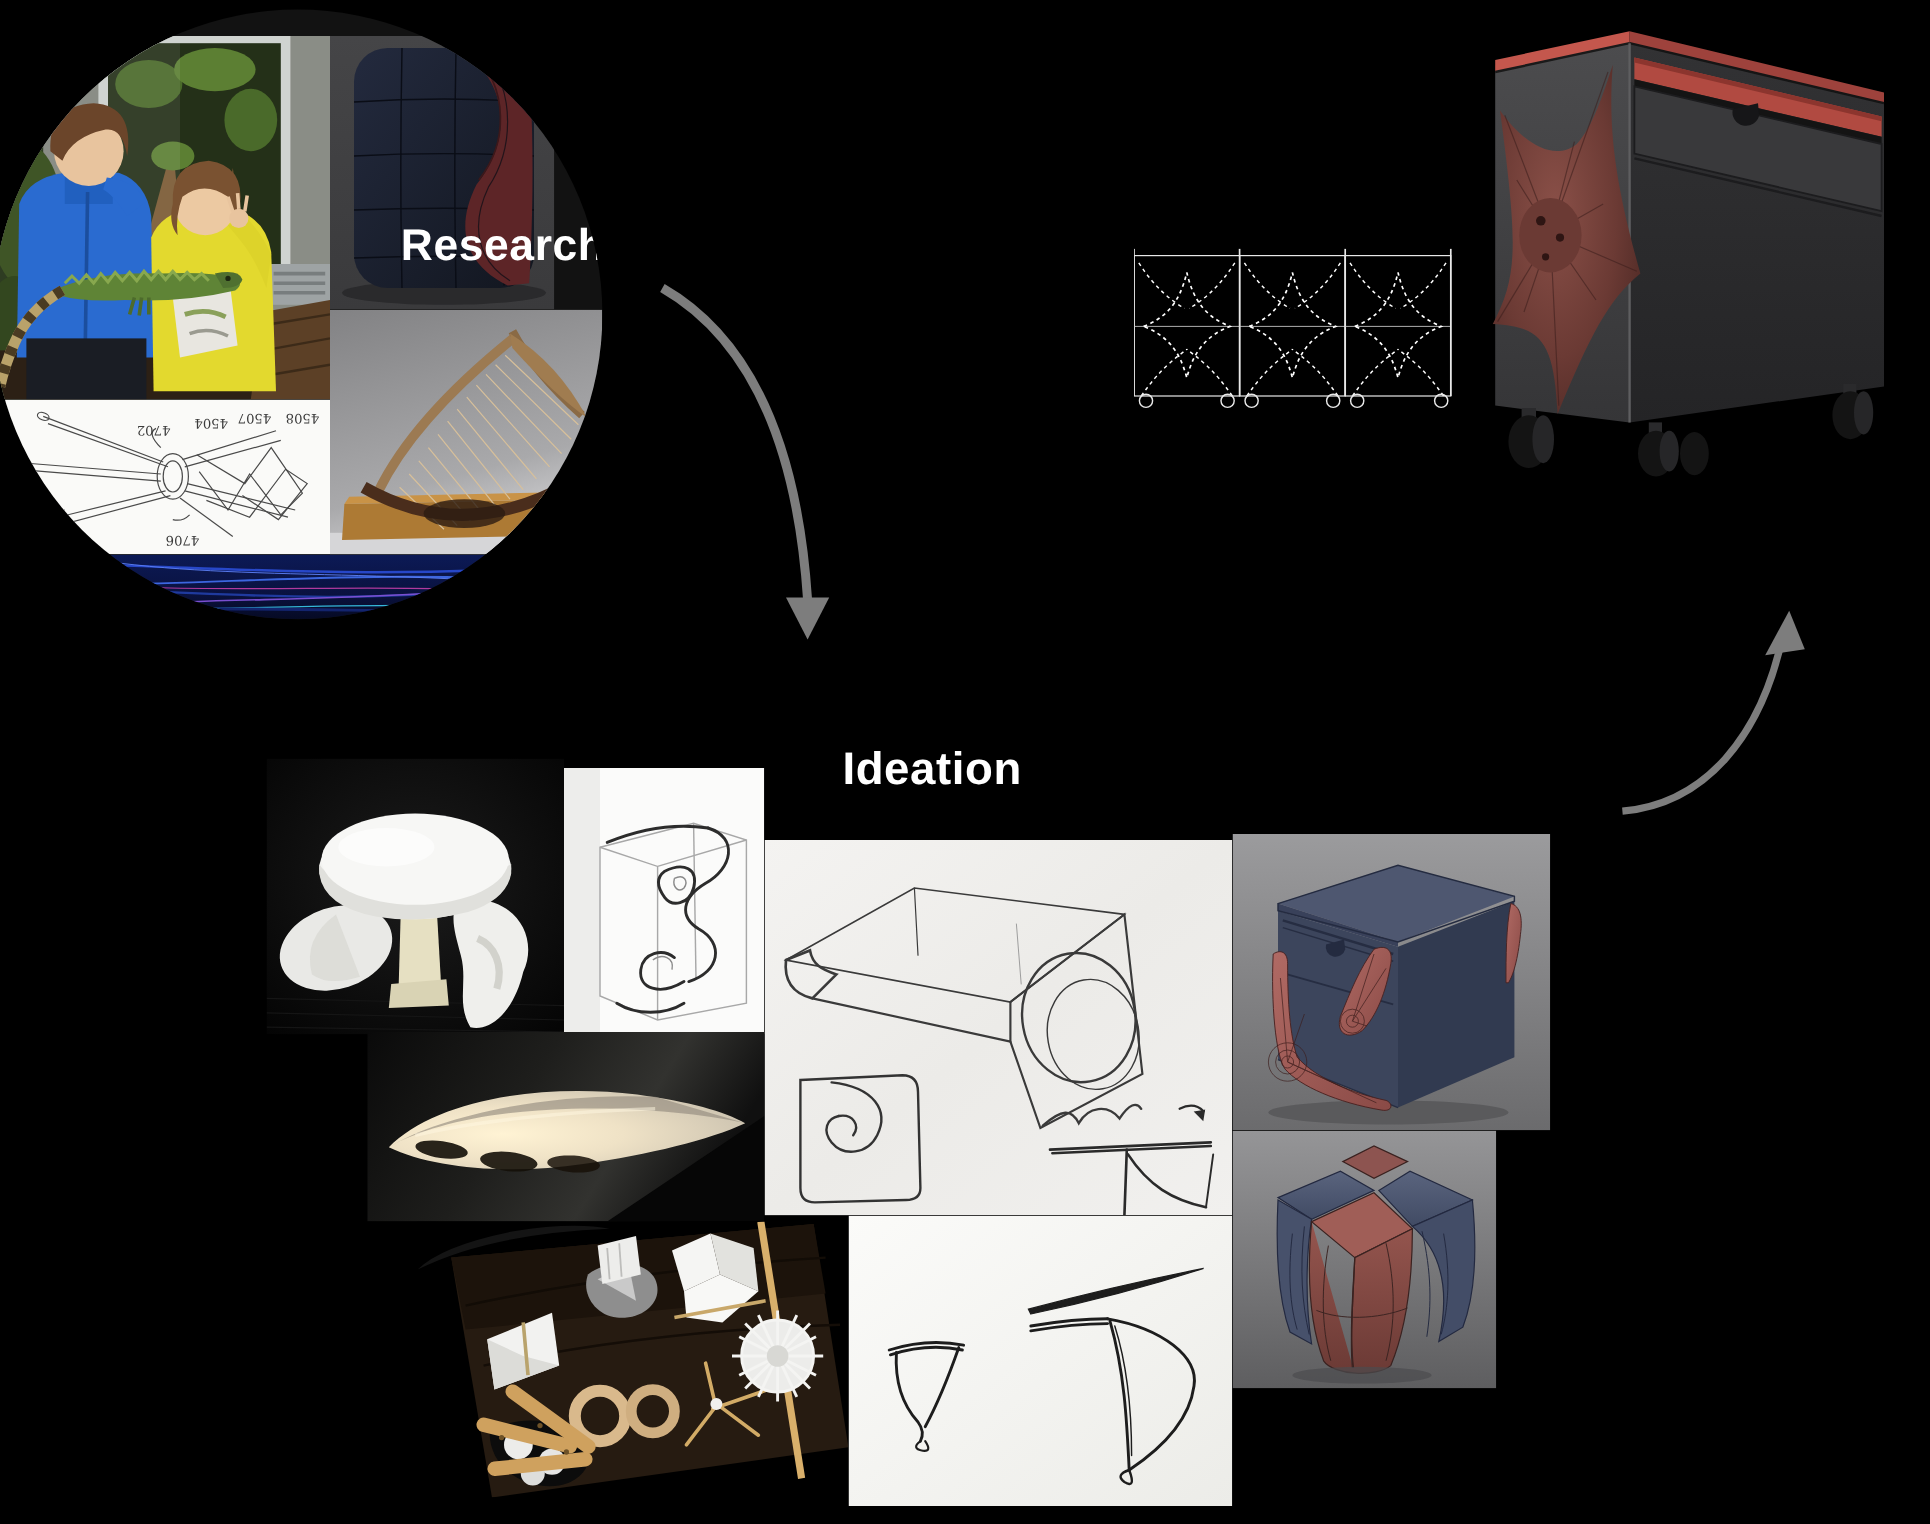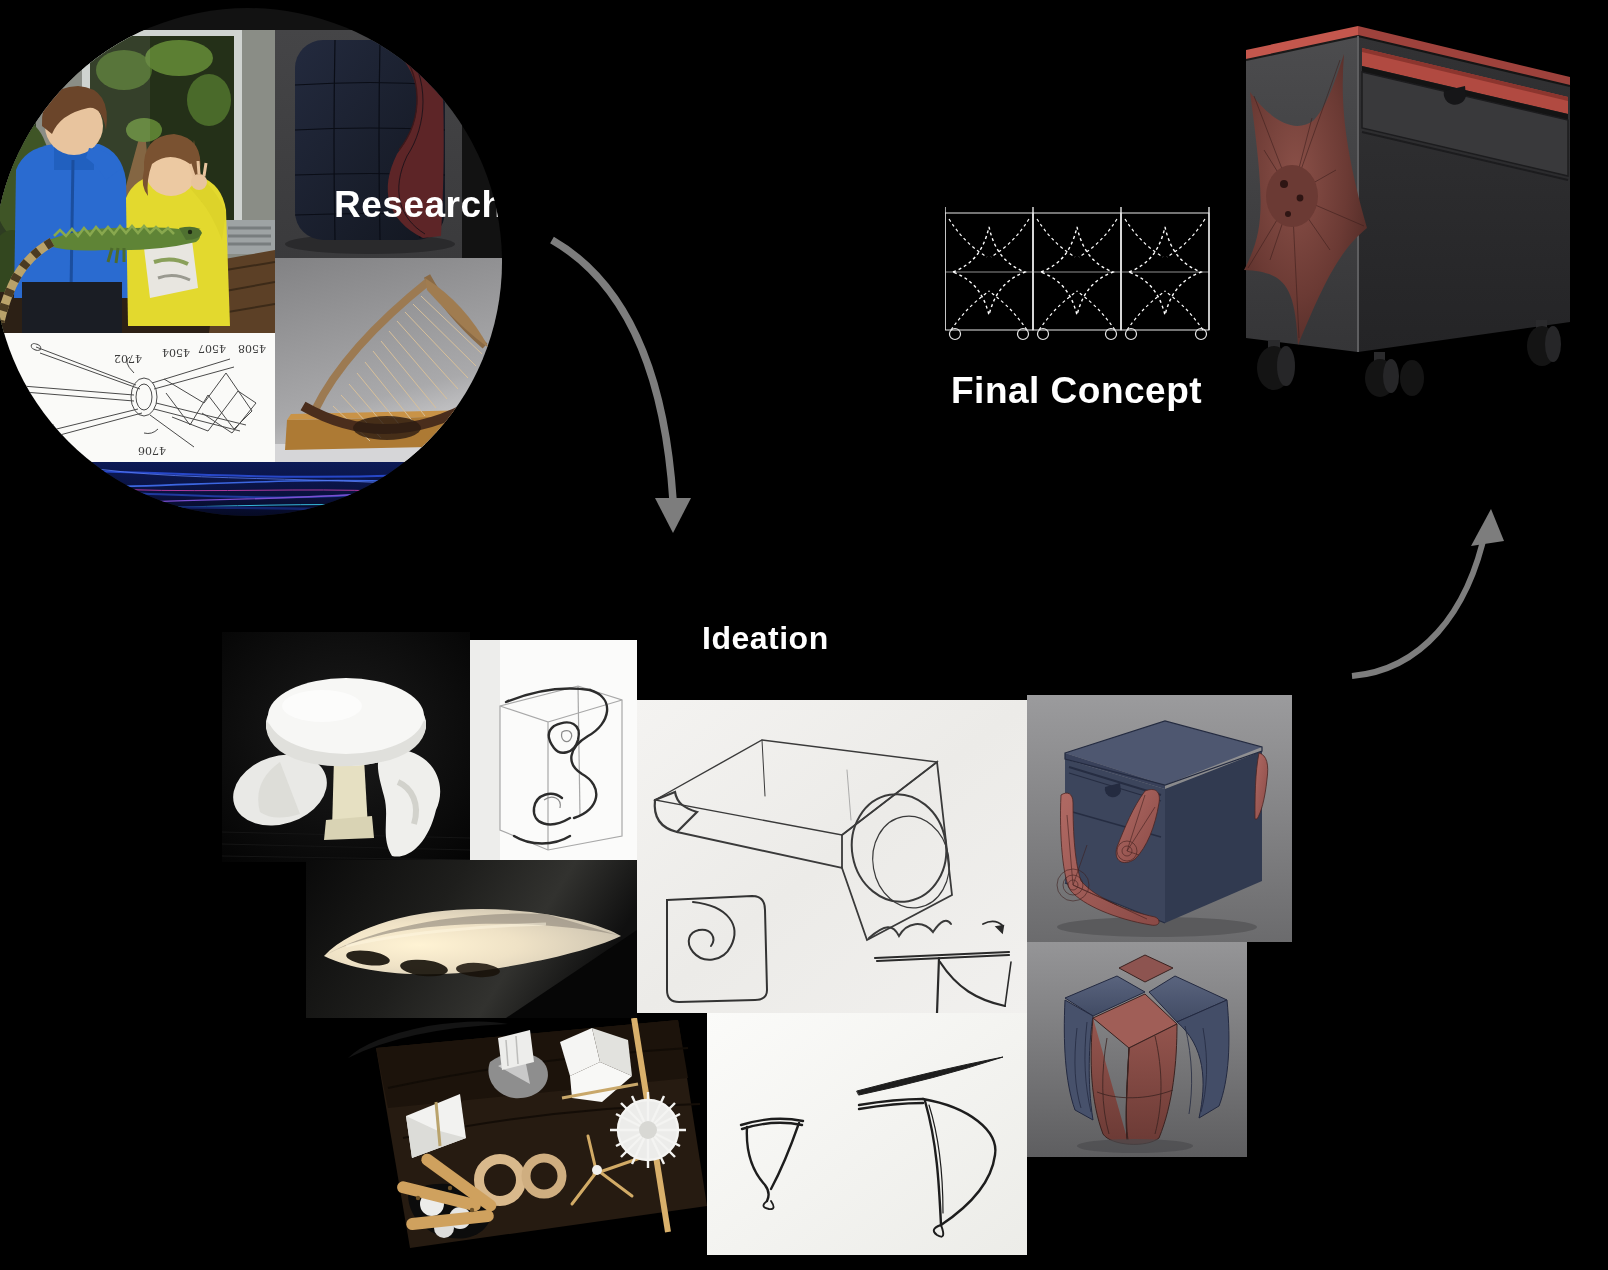--- a/index.html
+++ b/index.html
@@ -226,21 +226,20 @@
         <circle cx="10" cy="127" r="5.5"></circle>
           <circle cx="78" cy="127" r="5.5"></circle>
           <circle cx="98" cy="127" r="5.5"></circle>
         <circle cx="166" cy="127" r="5.5"></circle>
           <circle cx="186" cy="127" r="5.5"></circle>
           <circle cx="256" cy="127" r="5.5"></circle>
       </g>
     </svg>
   </div>
 
-  <div class="stage-label" style="left:951px;top:372px;font-size:37px;">Final Concept</div>
 
   <div class="tile" style="left:1240px;top:0;width:340px;height:398px;">
     <svg width="340" height="398" viewBox="0 0 340 398">
       <defs>
         <linearGradient id="lf" x1="0" y1="0" x2="0" y2="1">
           <stop offset="0" stop-color="#4c4c4e"></stop>
             <stop offset="1" stop-color="#353537"></stop>
         </linearGradient>
         <linearGradient id="rf" x1="0" y1="0" x2="0" y2="1">
           <stop offset="0" stop-color="#323234"></stop>
@@ -291,21 +290,21 @@
         <ellipse cx="140" cy="378" rx="15" ry="19"></ellipse>
           <ellipse cx="151" cy="376" rx="8" ry="17" fill="#262628"></ellipse>
         <ellipse cx="172" cy="378" rx="12" ry="18"></ellipse>
         <rect x="296" y="320" width="11" height="12" fill="#2a2a2c"></rect>
         <ellipse cx="302" cy="346" rx="15" ry="20"></ellipse>
           <ellipse cx="313" cy="344" rx="8" ry="18" fill="#262628"></ellipse>
       </g>
     </svg>
   </div>
 
-  <div class="stage-label" style="left:702px;top:622px;font-size:32px;">Ideation</div>
+  <div class="stage-label" style="left:702px;top:622px;font-size:38px;">Ideation</div>
 
   <div class="tile" style="left:222px;top:632px;width:248px;height:230px;">
     <svg width="248" height="230" viewBox="0 0 248 230">
       <defs>
         <radialGradient id="fsBg" cx="0.5" cy="0.45" r="0.8">
           <stop offset="0" stop-color="#1c1c1c"></stop>
             <stop offset="1" stop-color="#020202"></stop>
         </radialGradient>
       </defs>
       <rect width="248" height="230" fill="url(#fsBg)"></rect>

